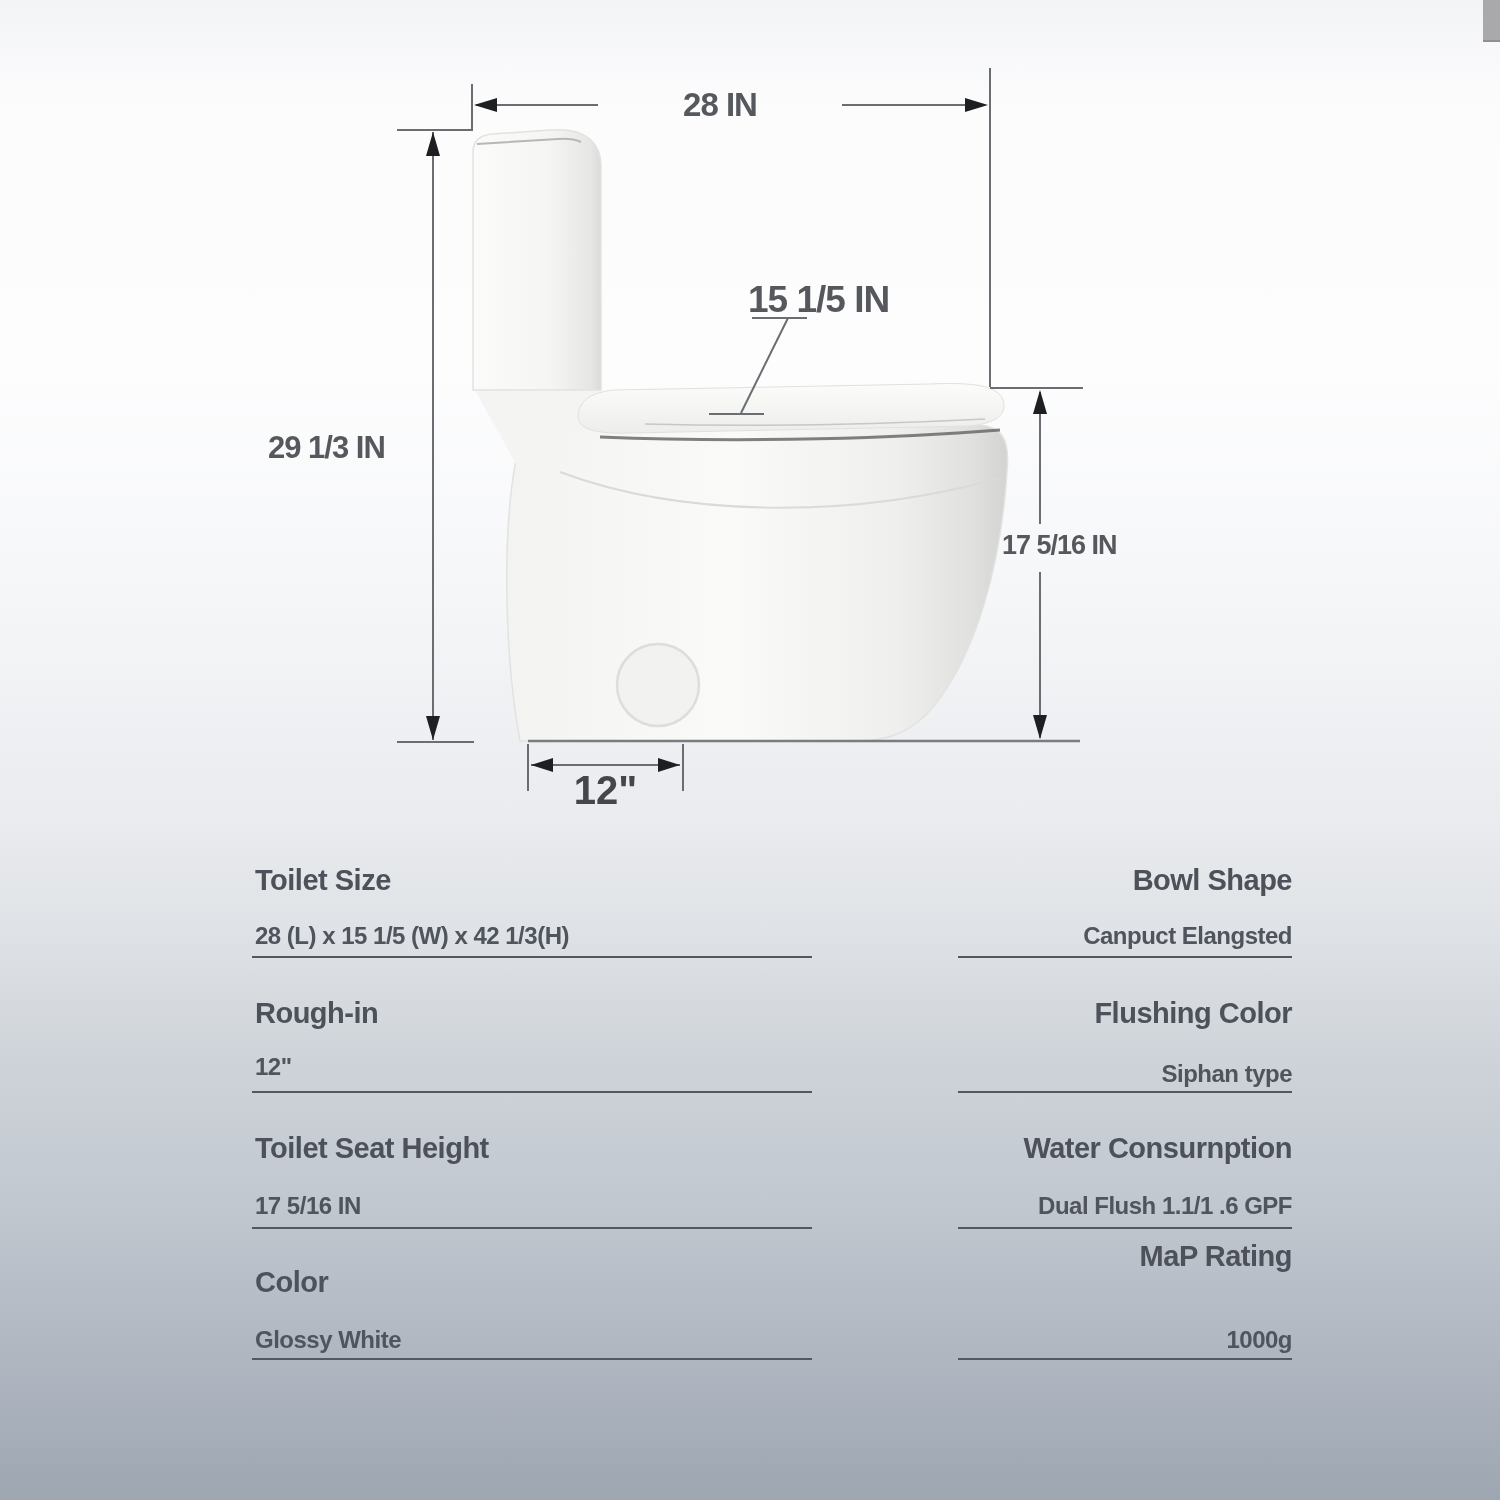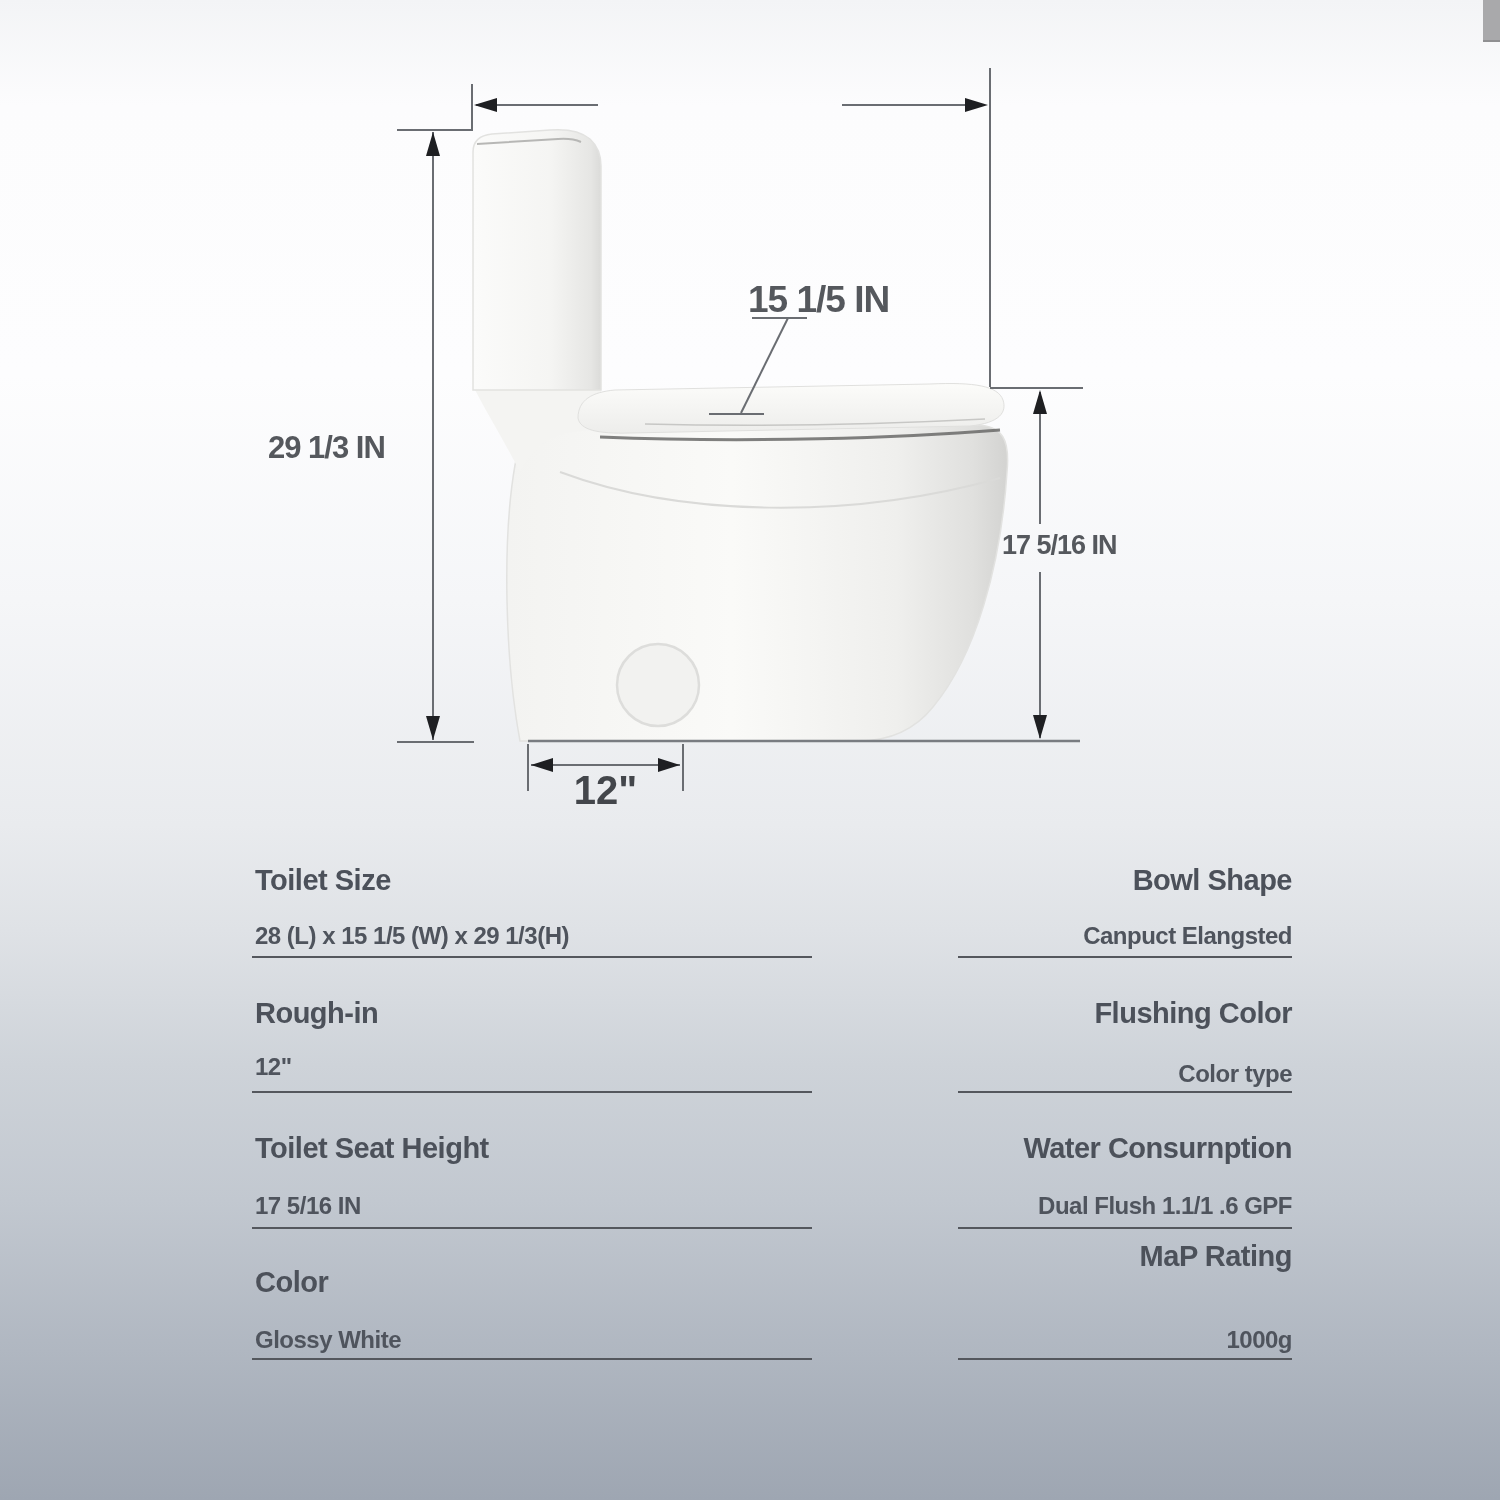--- a/index.html
+++ b/index.html
@@ -136,38 +136,39 @@
       <polygon points="988,105 965,98 965,112"></polygon>
       <polygon points="433,132 426,156 440,156"></polygon>
       <polygon points="433,740 426,716 440,716"></polygon>
       <polygon points="1040,390 1033,414 1047,414"></polygon>
       <polygon points="1040,739 1033,715 1047,715"></polygon>
       <polygon points="531,765 553,758 553,772"></polygon>
       <polygon points="680,765 658,758 658,772"></polygon>
     </g>
   </svg>
 
+  <div class="dim dim-28">28 IN</div>
   <div class="dim dim-15">15 1/5 IN</div>
   <div class="dim dim-29">29 1/3 IN</div>
   <div class="dim dim-17">17 5/16 IN</div>
   <div class="dim dim-12">12"</div>
 
   <div>
 
     <div class="spec-cell hd l" style="top:864px">Toilet Size</div>
-    <div class="spec-cell val l" style="top:922px">28 (L) x 15 1/5 (W) x 29 1/3(H)</div>
+    <div class="spec-cell val l" style="top:922px">28 (L) x 15 1/5 (W) x 42 1/3(H)</div>
     <div class="spec-cell hd r" style="top:864px">Bowl Shape</div>
     <div class="spec-cell val r" style="top:922px">Canpuct Elangsted</div>
     <div class="rule l" style="top:956px"></div>
     <div class="rule r" style="top:956px"></div>
 
     <div class="spec-cell hd l" style="top:997px">Rough-in</div>
     <div class="spec-cell val l" style="top:1053px">12"</div>
     <div class="spec-cell hd r" style="top:997px">Flushing Color</div>
-    <div class="spec-cell val r" style="top:1060px">Color type</div>
+    <div class="spec-cell val r" style="top:1060px">Siphan type</div>
     <div class="rule l" style="top:1091px"></div>
     <div class="rule r" style="top:1091px"></div>
 
     <div class="spec-cell hd l" style="top:1132px">Toilet Seat Height</div>
     <div class="spec-cell val l" style="top:1192px">17 5/16 IN</div>
     <div class="spec-cell hd r" style="top:1132px">Water Consurnption</div>
     <div class="spec-cell val r" style="top:1192px">Dual Flush 1.1/1 .6 GPF</div>
     <div class="rule l" style="top:1227px"></div>
     <div class="rule r" style="top:1227px"></div>
 

